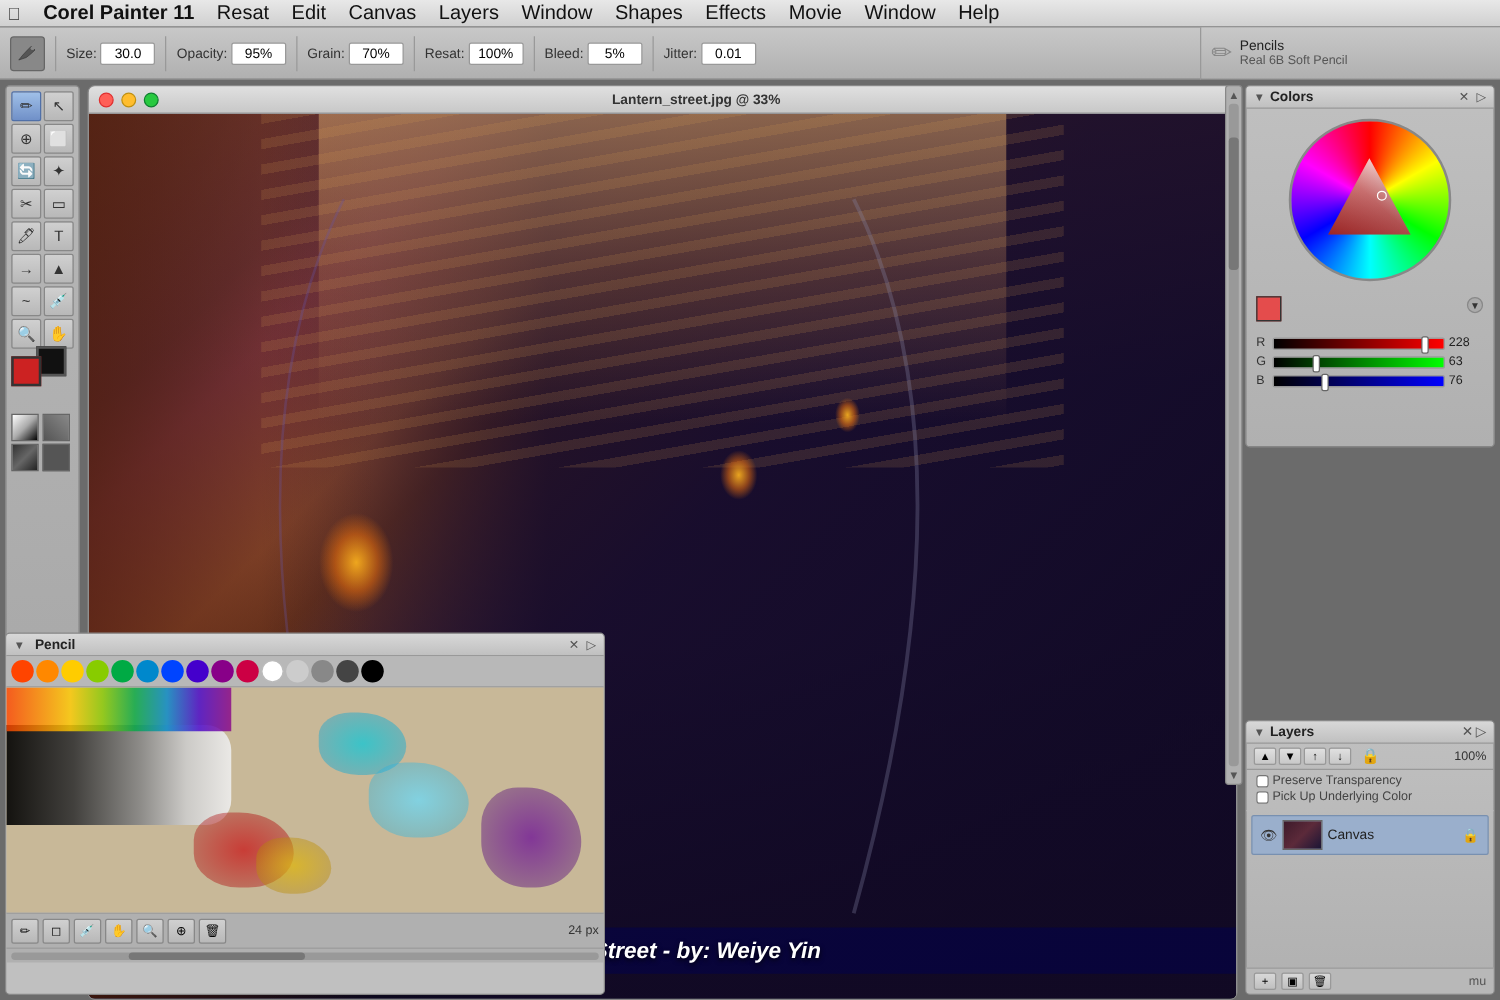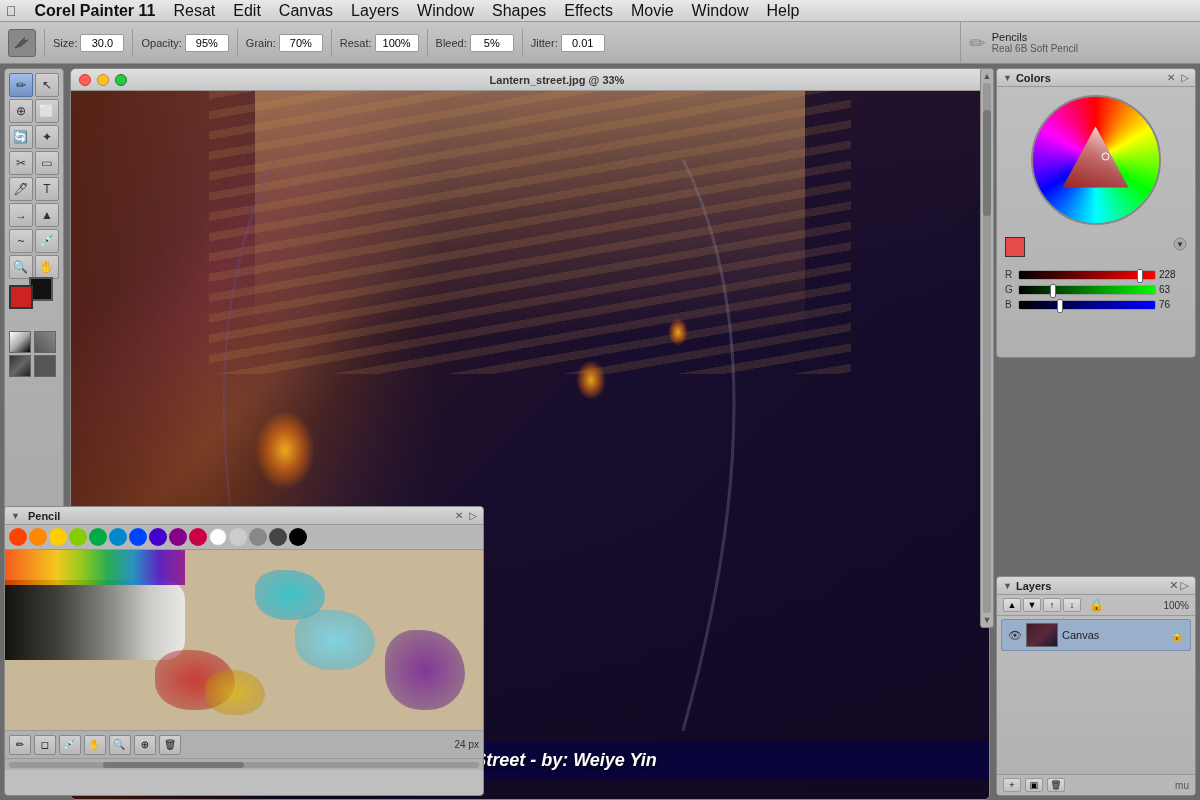--- a/index.html
+++ b/index.html
@@ -796,20 +796,30 @@
 
     <div class="layers-controls">
       <div class="layers-btn">▲</div>
       <div class="layers-btn">▼</div>
       <div class="layers-btn">↑</div>
       <div class="layers-btn">↓</div>
       <div style="margin-left:6px;font-size:12px;color:#555;">🔒</div>
       <div class="layers-opacity">100%</div>
     </div>
 
+    <div class="layers-options">
+      <div class="layers-check">
+        <input type="checkbox" style="width: 10px; height: 10px;">
+        <span>Preserve Transparency</span>
+      </div>
+      <div class="layers-check">
+        <input type="checkbox" style="width: 10px; height: 10px;">
+        <span>Pick Up Underlying Color</span>
+      </div>
+    </div>
 
     <div class="layer-item">
       <span class="layer-eye">👁</span>
       <div class="layer-thumb"></div>
       <span class="layer-name">Canvas</span>
       <span class="layer-lock">🔒</span>
     </div>
 
     <div class="layers-footer">
       <div class="layers-footer-btn">+</div>

